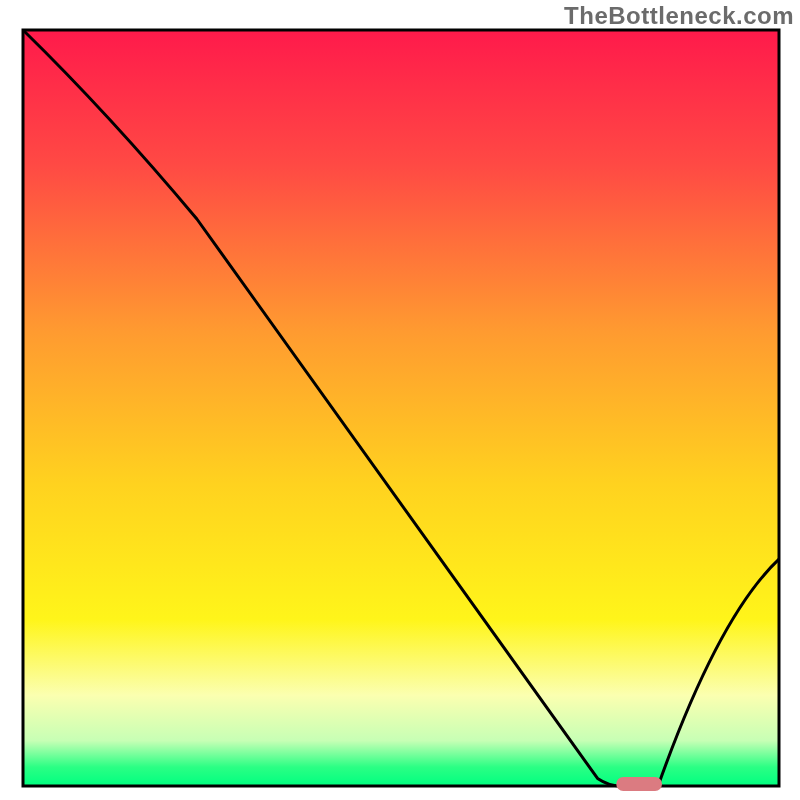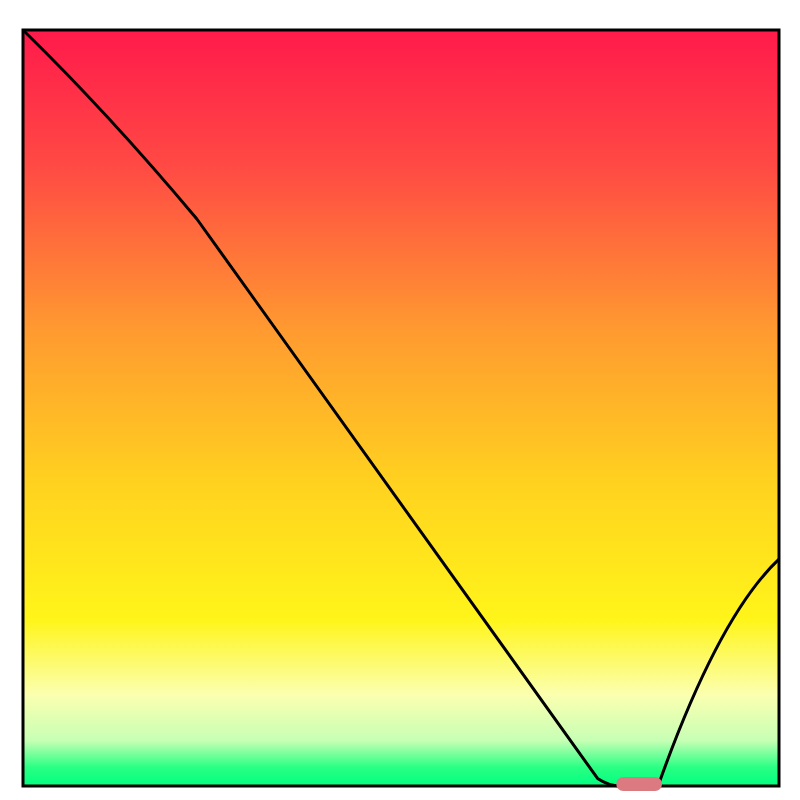--- a/index.html
+++ b/index.html
@@ -30,20 +30,21 @@
     display: block;
     position: absolute;
     top: 0;
     left: 0;
   }
 </style>
 </head>
 <body>
 
 <div class="chart-wrapper">
+  <div class="watermark">TheBottleneck.com</div>
   <svg class="chart" width="800" height="800" viewBox="0 0 800 800">
     <defs>
       <linearGradient id="bg-grad" x1="0" y1="0" x2="0" y2="1">
           <stop offset="0%" stop-color="#ff1a4b"></stop>
           <stop offset="18%" stop-color="#ff4a44"></stop>
           <stop offset="40%" stop-color="#ff9b30"></stop>
           <stop offset="60%" stop-color="#ffd21f"></stop>
           <stop offset="78%" stop-color="#fff51a"></stop>
           <stop offset="88%" stop-color="#fbffb0"></stop>
           <stop offset="94%" stop-color="#c7ffb5"></stop>

